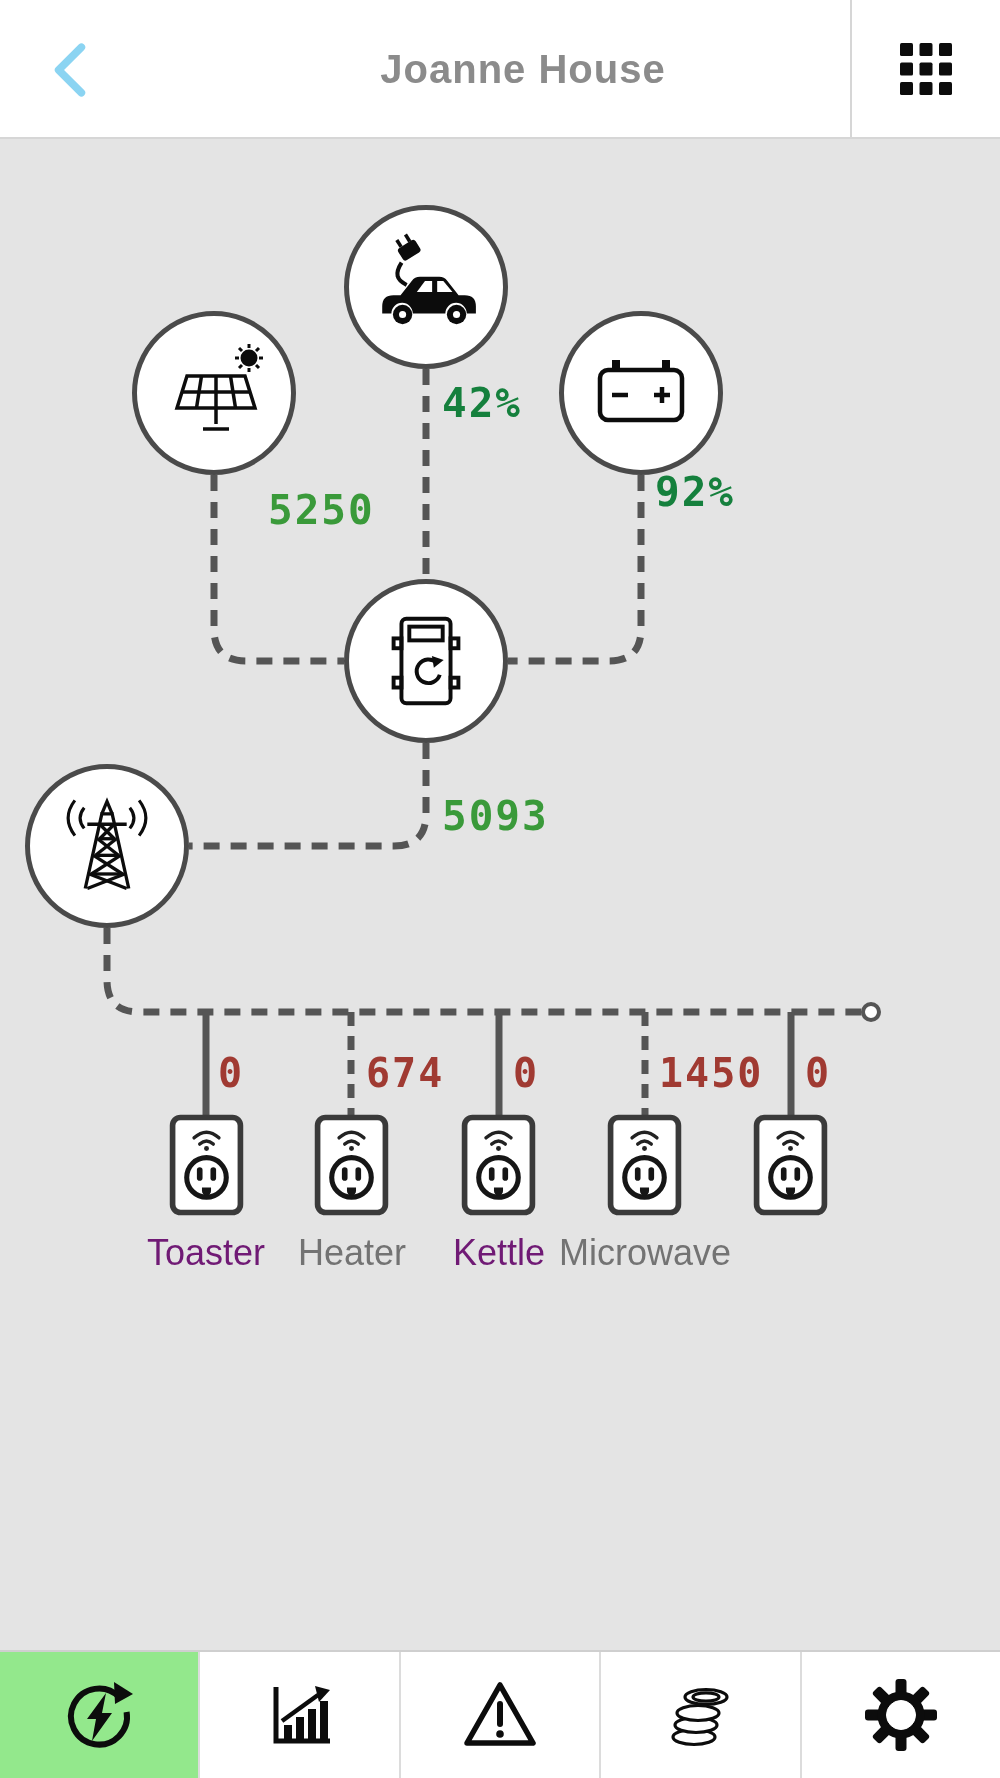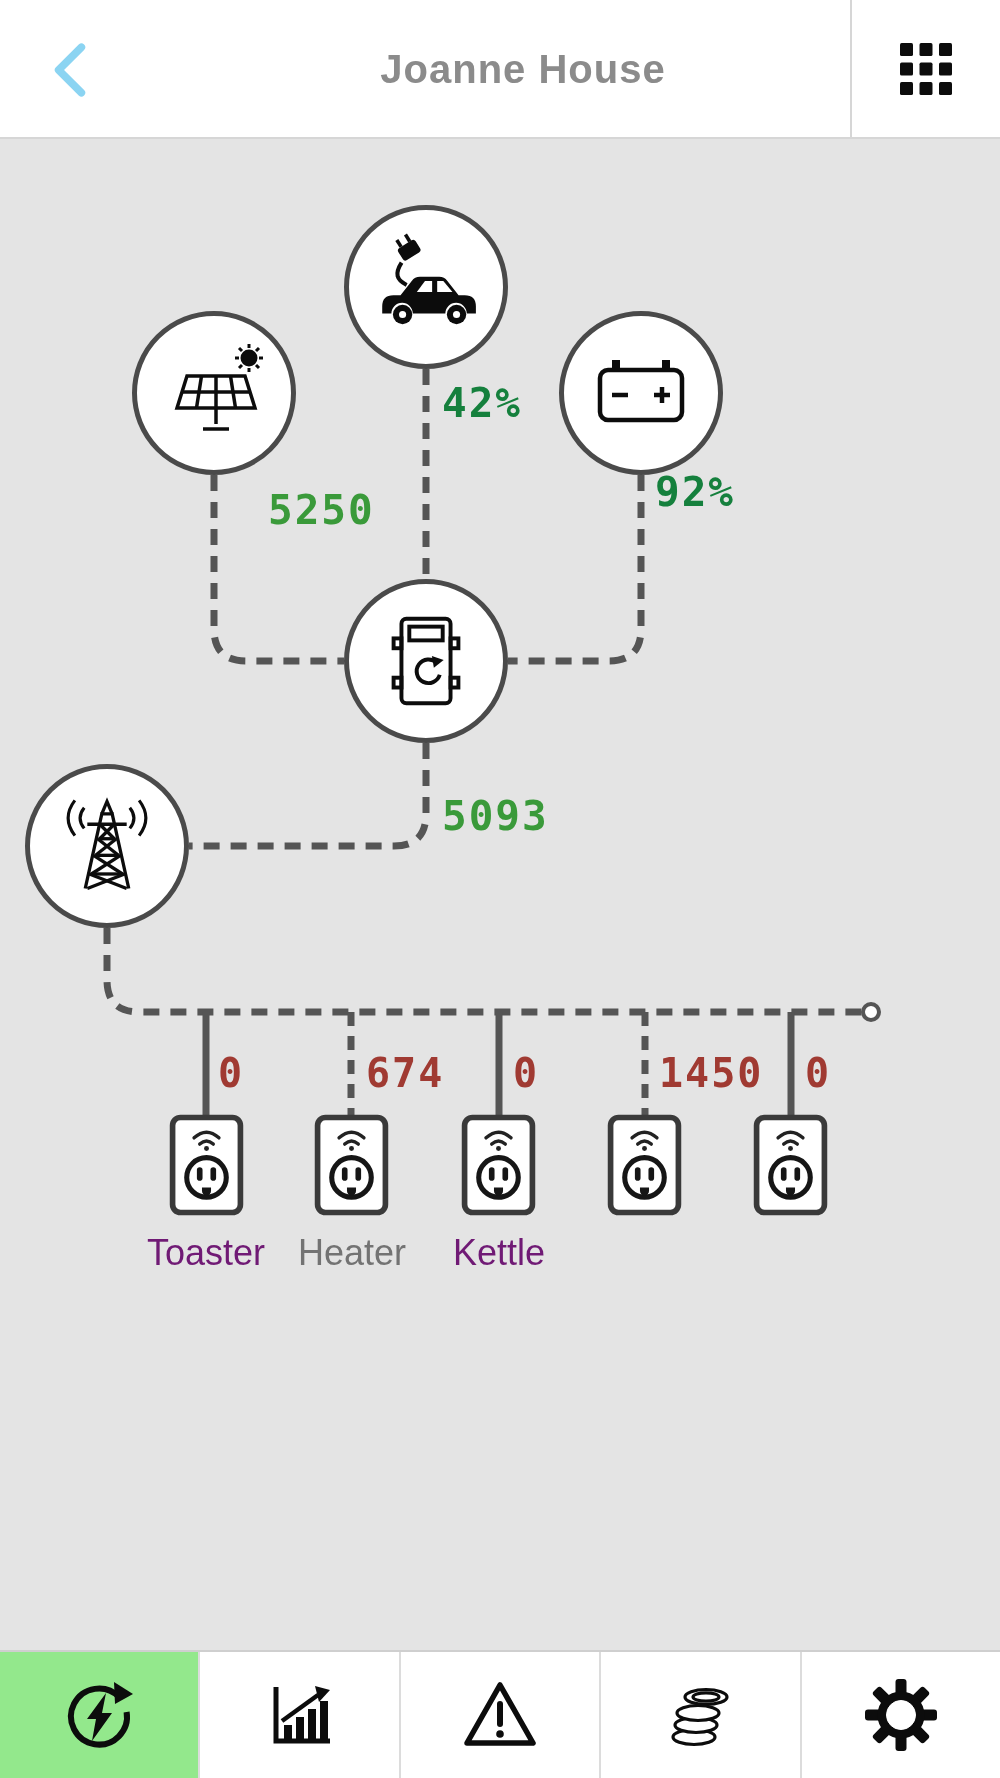--- a/index.html
+++ b/index.html
@@ -279,20 +279,21 @@
         <circle cx="34" cy="57" r="17.5" fill="#ffffff" stroke="#161616" stroke-width="4.5"></circle>
         <rect x="25.5" y="48" width="5" height="12" rx="2.5" fill="#161616"></rect>
         <rect x="37.5" y="48" width="5" height="12" rx="2.5" fill="#161616"></rect>
         <path d="M30 66 h8 v3 a4 4 0 0 1 -8 0 z" fill="#161616"></path>
       </svg>
     </div>
 
     <div class="app-label" style="left:106px">Toaster</div>
     <div class="app-label active" style="left:252px">Heater</div>
     <div class="app-label" style="left:399px">Kettle</div>
+    <div class="app-label active" style="left:545px">Microwave</div>
   </div>
 
   <div class="tabbar">
     <div class="tab active">
       <svg viewBox="0 0 80 80" width="80" height="80">
         <path d="M60 22 A28 28 0 1 0 67.6 37" fill="none" stroke="#0c0c0c" stroke-width="6"></path>
         <polygon points="55,7 74,19 56,29" fill="#0c0c0c"></polygon>
         <polygon points="47,18 28,44 37,44 33,66 53,38 43,38" fill="#0c0c0c"></polygon>
       </svg>
     </div>

